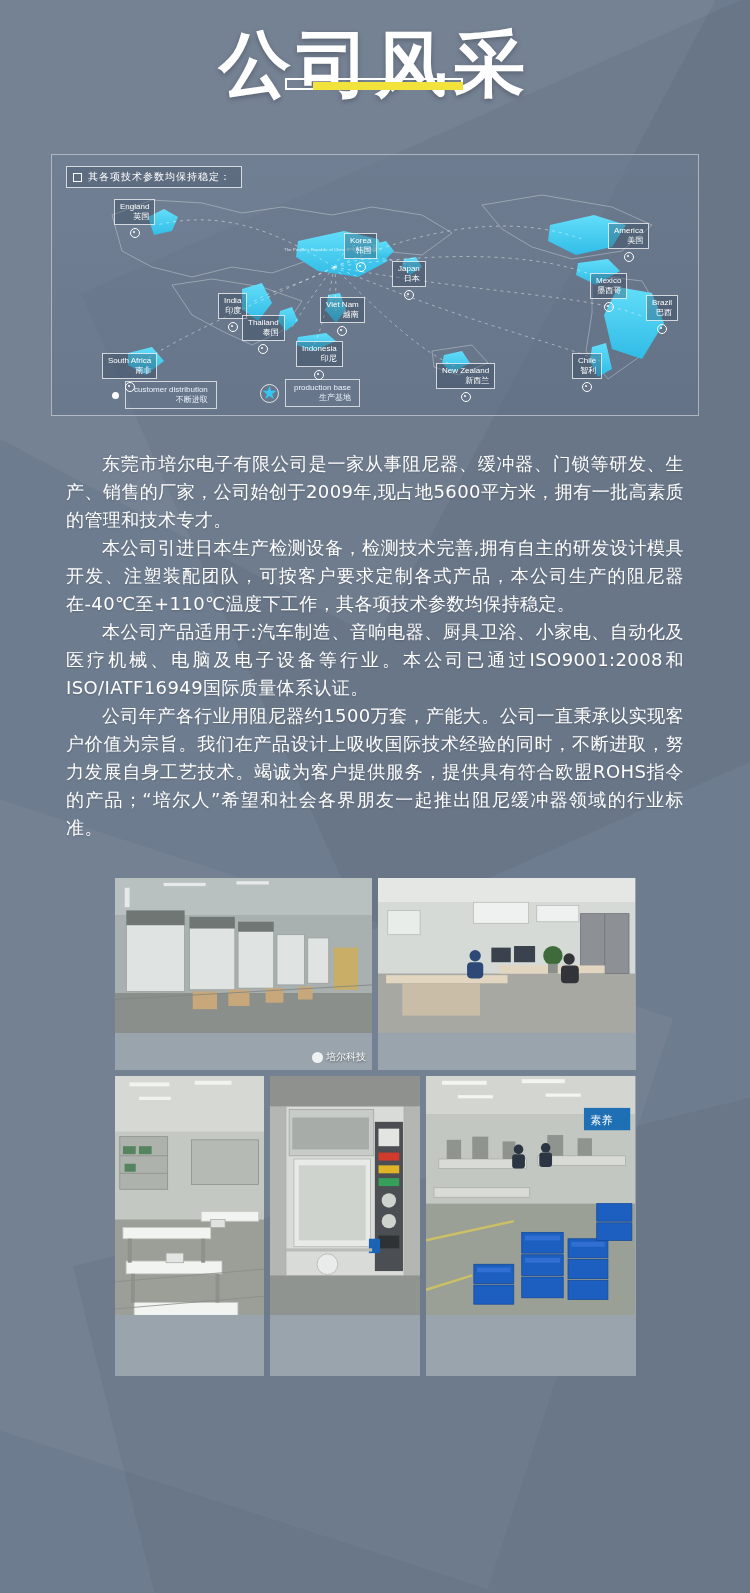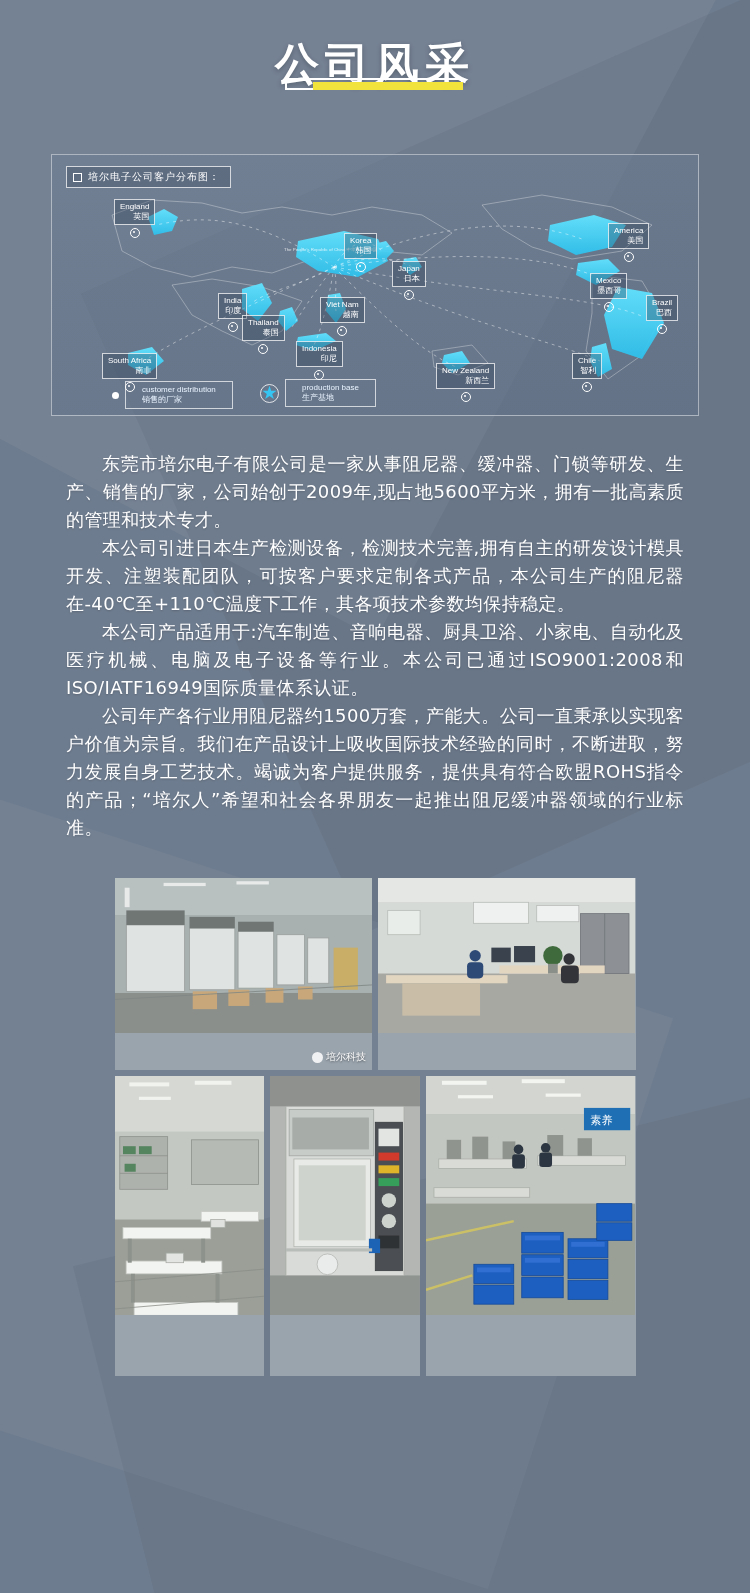--- a/index.html
+++ b/index.html
@@ -55,21 +55,21 @@
 
   
   .header {
     position: relative;
     padding-top: 26px;
     text-align: center;
     height: 110px;
   }
   .title {
     font-family: "DejaVu Sans", "Liberation Sans", sans-serif;
-    font-size: 44px;
+    font-size: 72px;
     font-weight: bold;
     color: #ffffff;
     letter-spacing: 6px;
     line-height: 76px;
     text-shadow: 0 2px 5px rgba(0,0,0,0.25);
   }
   .title-underline {
     position: absolute;
     left: 50%;
     transform: translateX(-50%);
@@ -134,22 +134,22 @@
   .mb-item {
     position: absolute;
     display: flex;
     align-items: center;
     gap: 6px;
     color: #e9f3ff;
     font-size: 8px;
   }
   .mb-box {
     border: 1px solid rgba(255,255,255,0.7);
-    padding: 3px 16px;
-    text-align: left;
+    padding: 3px 8px;
+    text-align: right;
     line-height: 1.25;
   }
   .dot-w {
     width: 7px; height: 7px;
     background: #ffffff;
     border-radius: 50%;
     display: inline-block;
   }
   .star {
     color: #35c6f4;
@@ -316,21 +316,21 @@
         <path d="M282 112 C 440 140, 540 140, 592 162"></path>
         <path d="M282 112 C 420 170, 500 186, 548 206"></path>
         <path d="M282 112 C 340 170, 370 196, 404 212"></path>
         <path d="M282 112 C 200 150, 130 180, 92 206"></path>
       </g>
       <text x="232" y="96" fill="rgba(255,255,255,0.75)" font-size="4.4" font-family="Liberation Sans, sans-serif">The People's Republic of China 中华人民共和国</text>
     </svg>
 
     <div class="legend-top">
       <span class="sq"></span>
-      <span>培尔电子公司客户分布图：</span>
+      <span>其各项技术参数均保持稳定：</span>
     </div>
 
     <div class="city" style="left:62px; top:44px;">
       <span class="lbl"><span>England</span><br><span>英国</span></span>
       <div class="pin"></div>
     </div>
     <div class="city" style="left:556px; top:68px;">
       <span class="lbl"><span>America</span><br><span>美国</span></span>
       <div class="pin"></div>
     </div>
@@ -375,21 +375,21 @@
       <div class="pin"></div>
     </div>
     <div class="city" style="left:50px; top:198px;">
       <span class="lbl"><span>South Africa</span><br><span>南非</span></span>
       <div class="pin"></div>
     </div>
 
     <div class="map-bottom">
       <div class="mb-item" style="left:60px; top:4px;">
         <span class="dot-w"></span>
-        <span class="mb-box"><span>customer distribution</span><br><span>销售的厂家</span></span>
+        <span class="mb-box"><span>customer distribution</span><br><span>不断进取</span></span>
       </div>
       <div class="mb-item" style="left:208px; top:2px;">
         <span class="circle-star">
             <span class="star">★</span>
           </span>
         <span class="mb-box"><span>production base</span><br><span>生产基地</span></span>
       </div>
     </div>
   </div>
 

